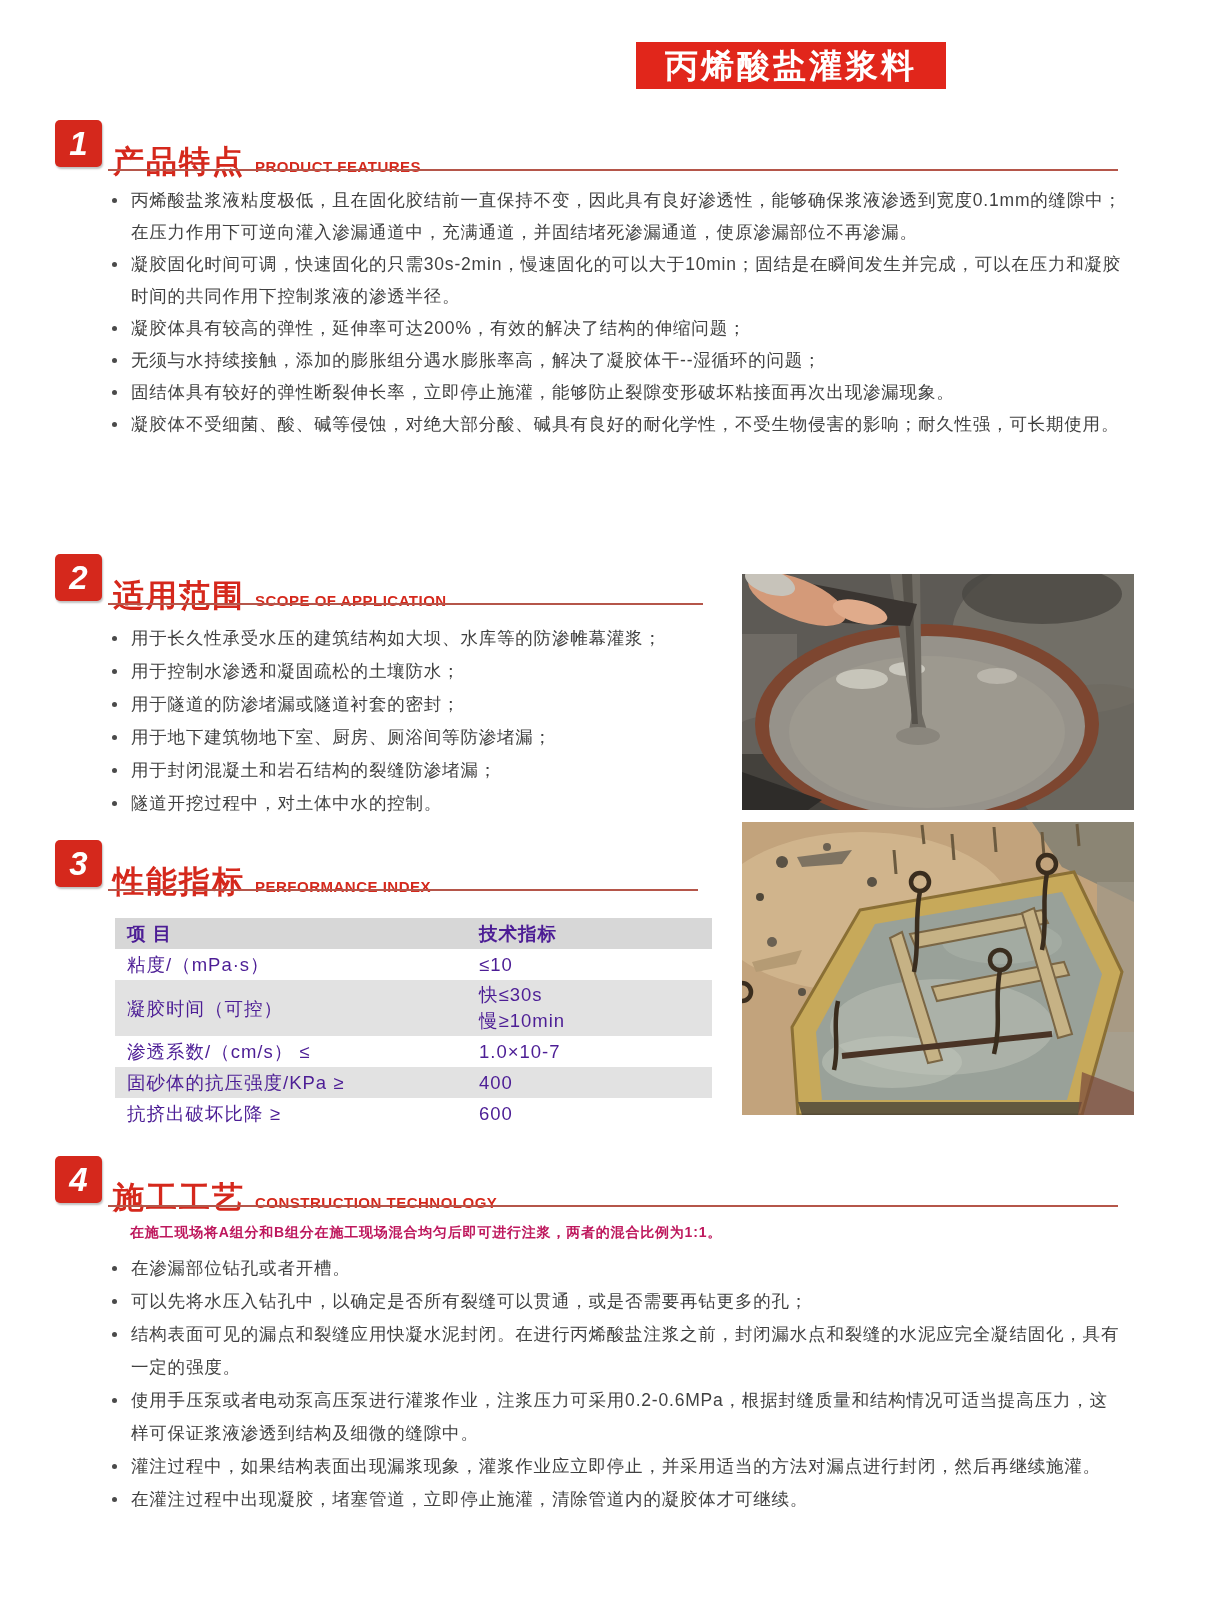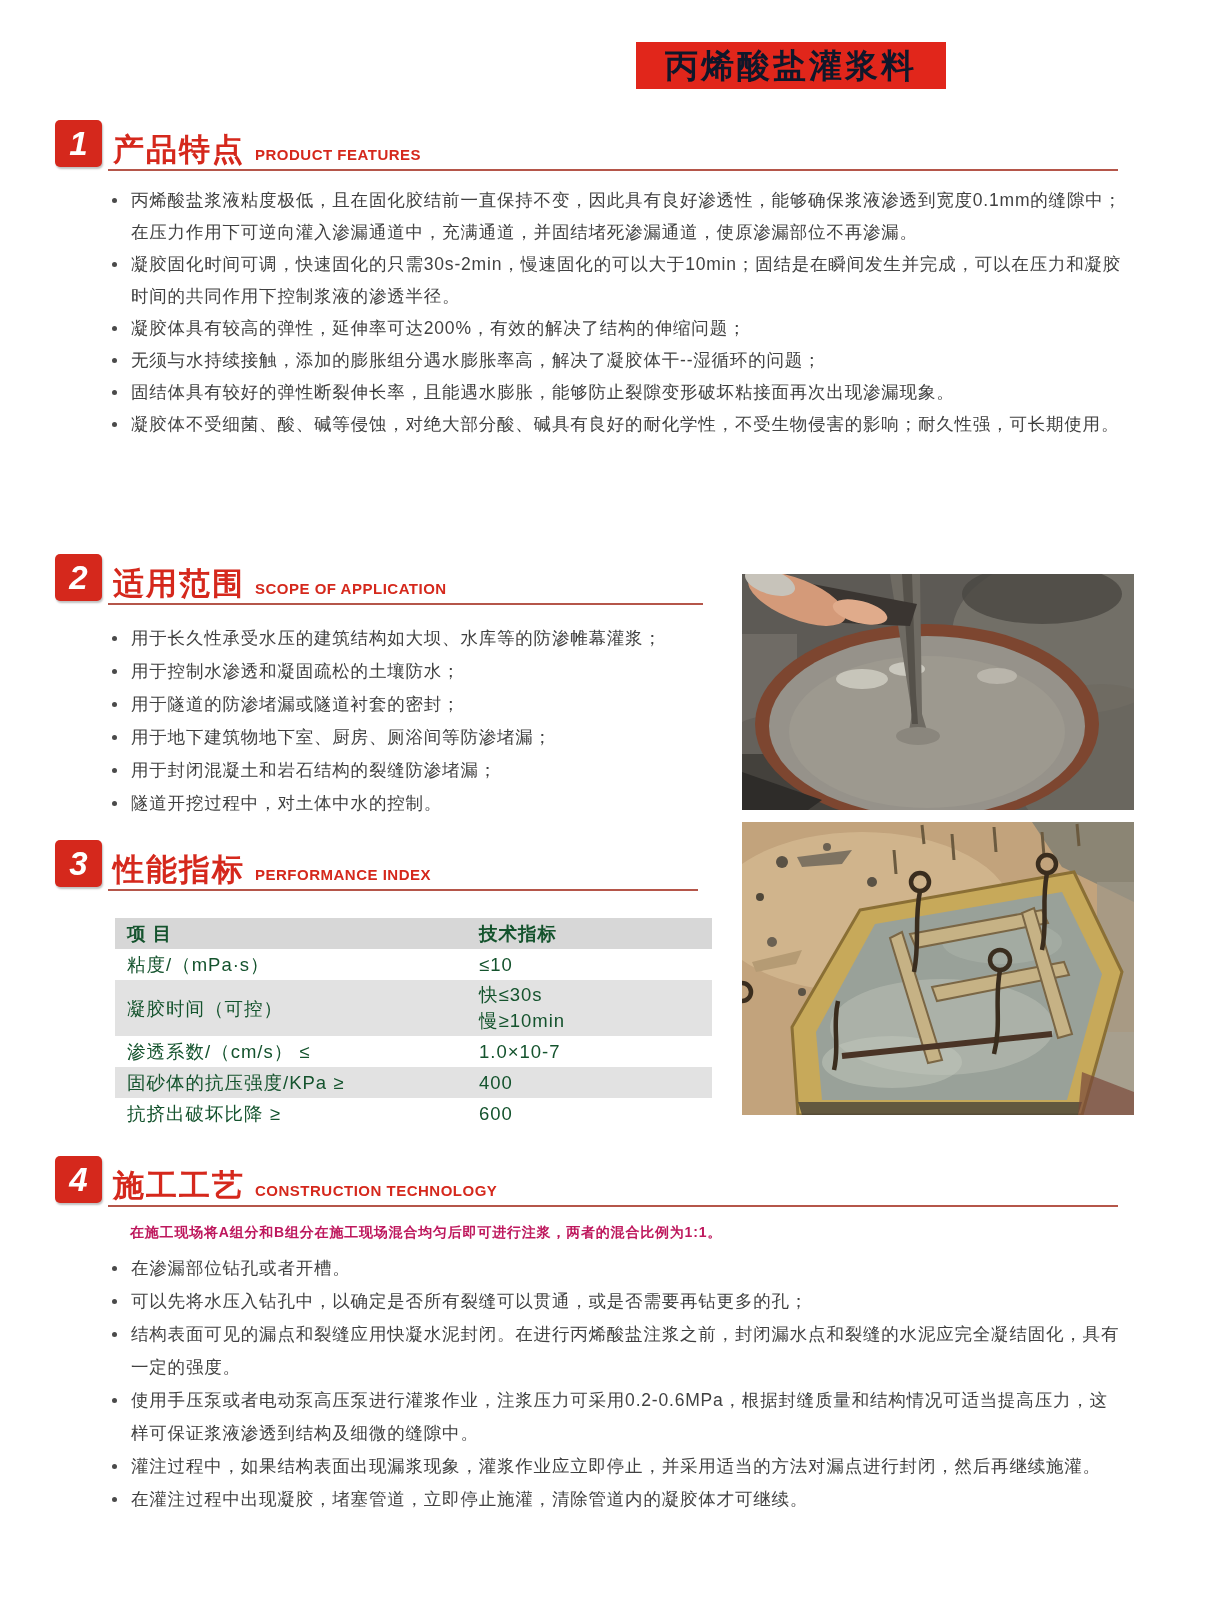--- a/index.html
+++ b/index.html
@@ -3,47 +3,47 @@
 <meta charset="utf-8">
 <style>
   html,body{margin:0;padding:0;background:#ffffff;}
   .page{
     position:relative;width:1232px;height:1600px;background:#ffffff;overflow:hidden;
     font-family:"Liberation Sans","DejaVu Sans",sans-serif;color:#3f3f3f;
   }
   
   .banner{
     position:absolute;left:636px;top:42px;width:310px;height:47px;
-    background:#e1261b;color:#0f172a;font-size:33px;font-weight:bold;
+    background:#e1261b;color:#ffffff;font-size:33px;font-weight:bold;
     line-height:47px;text-align:center;letter-spacing:3px;
   }
   
   .sec-header{position:absolute;left:55px;height:56px;}
   .sec-badge{
     position:absolute;left:0;top:0;width:47px;height:47px;background:#d5281c;
     border-radius:5px;color:#fff;font-size:33px;font-weight:bold;font-style:italic;
     display:flex;align-items:center;justify-content:center;
     box-shadow:1px 2px 2px rgba(0,0,0,.25);
   }
-  .sec-titles{position:absolute;left:58px;top:0;height:47px;display:flex;align-items:flex-end;white-space:nowrap;}
+  .sec-titles{position:absolute;left:58px;top:12px;height:47px;display:flex;align-items:flex-end;white-space:nowrap;}
   .sec-zh{color:#d5281c;font-size:31px;font-weight:bold;letter-spacing:2px;line-height:1;margin-bottom:2px;}
   .sec-en{color:#d5281c;font-size:15px;font-weight:bold;margin-left:10px;margin-bottom:4px;letter-spacing:.5px;}
   .sec-rule{position:absolute;left:53px;top:49px;height:2px;background:#b5564a;}
   
   ul.bullets{position:absolute;margin:0;padding:0;list-style:none;}
   ul.bullets li{display:flex;align-items:flex-start;font-size:17.5px;letter-spacing:.8px;color:#414141;}
   .lh32 li{line-height:32px;}
   .lh33 li{line-height:33px;justify-content:flex-end;}
   .dot{flex:none;width:5px;height:5px;border-radius:50%;background:#4a4a4a;margin:14px 14px 0 4px;}
   .btxt{flex:1;}
   
   .intro{position:absolute;font-size:14px;font-weight:bold;color:#be185d;letter-spacing:.8px;line-height:33px;}
   
   table.perf{position:absolute;border-collapse:collapse;table-layout:fixed;}
-  table.perf td{font-size:18.5px;color:#14532d;letter-spacing:1px;padding:0 0 0 12px;vertical-align:middle;}
+  table.perf td{font-size:18.5px;color:#4c1d95;letter-spacing:1px;padding:0 0 0 12px;vertical-align:middle;}
   table.perf .c1{width:340px;}
   tr.hd td{font-weight:bold;}
   tr.gray{background:#e2e2e2;}
   tr.hdbg{background:#d7d7d7;}
   .two-line div{line-height:26px;}
   
   .photo{position:absolute;overflow:hidden;}
   .photo svg{display:block;}
 </style>
 </head>
@@ -74,21 +74,21 @@
     <li>
         <span class="dot"></span>
         <span class="btxt">凝胶体具有较高的弹性，延伸率可达200%，有效的解决了结构的伸缩问题；</span>
       </li>
     <li>
         <span class="dot"></span>
         <span class="btxt">无须与水持续接触，添加的膨胀组分遇水膨胀率高，解决了凝胶体干--湿循环的问题；</span>
       </li>
     <li>
         <span class="dot"></span>
-        <span class="btxt">固结体具有较好的弹性断裂伸长率，且能遇水膨胀，能够防止裂隙变形破坏粘接面再次出现渗漏现象。</span>
+        <span class="btxt">固结体具有较好的弹性断裂伸长率，立即停止施灌，能够防止裂隙变形破坏粘接面再次出现渗漏现象。</span>
       </li>
     <li>
         <span class="dot"></span>
         <span class="btxt">凝胶体不受细菌、酸、碱等侵蚀，对绝大部分酸、碱具有良好的耐化学性，不受生物侵害的影响；耐久性强，可长期使用。</span>
       </li>
   </ul>
 
   <div class="sec-header" style="top:554px;width:700px;">
     <div class="sec-badge">2</div>
     <div class="sec-titles">

